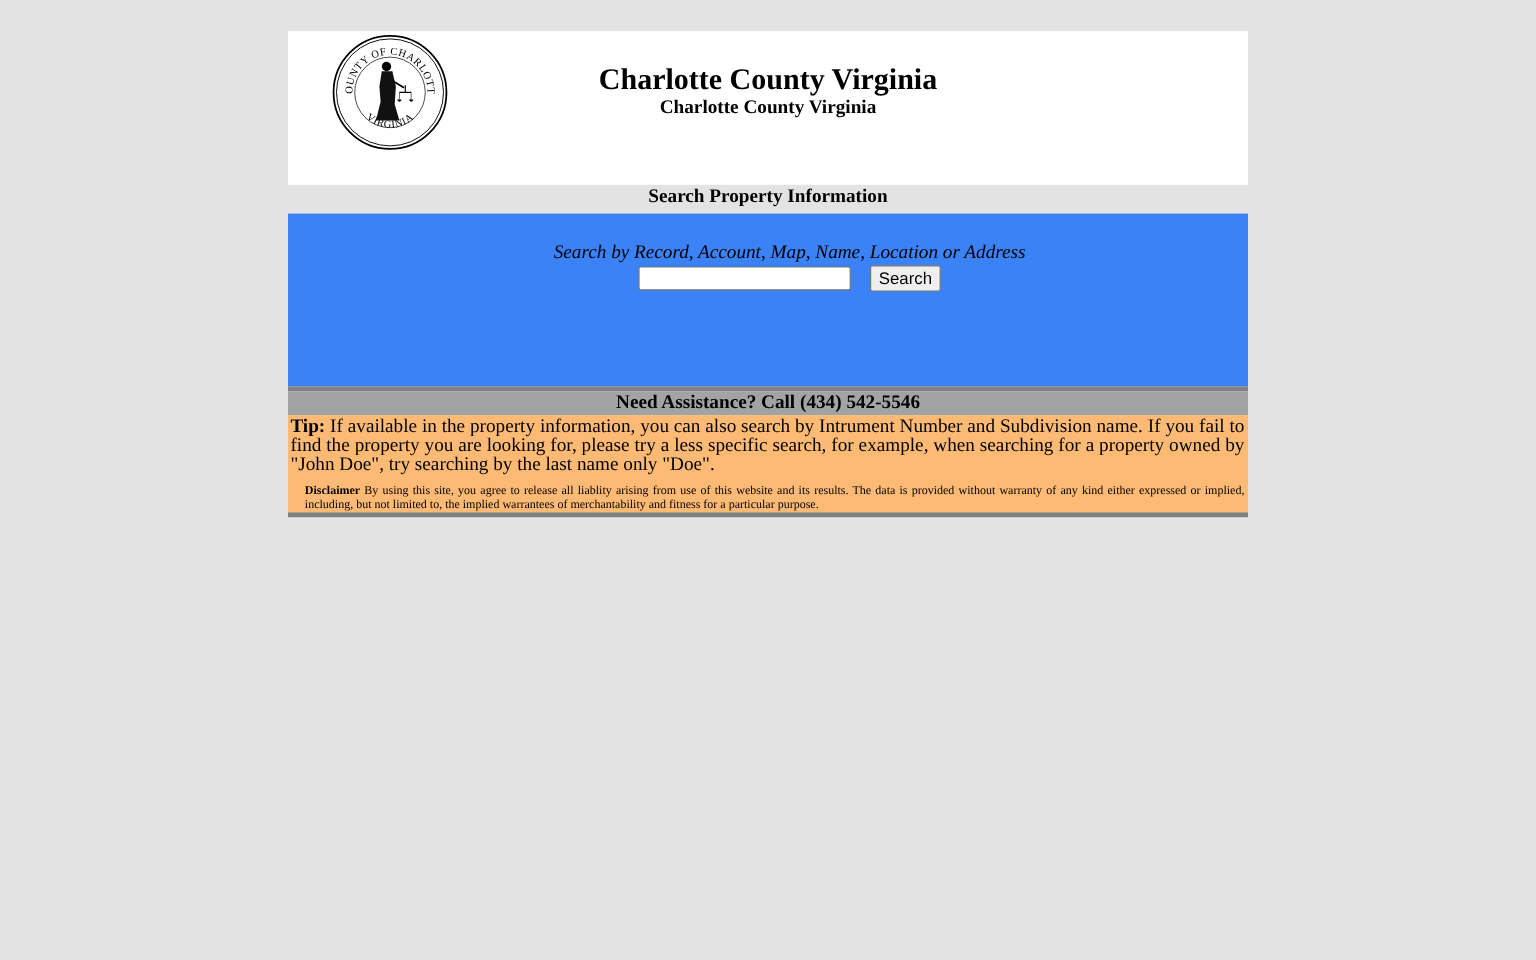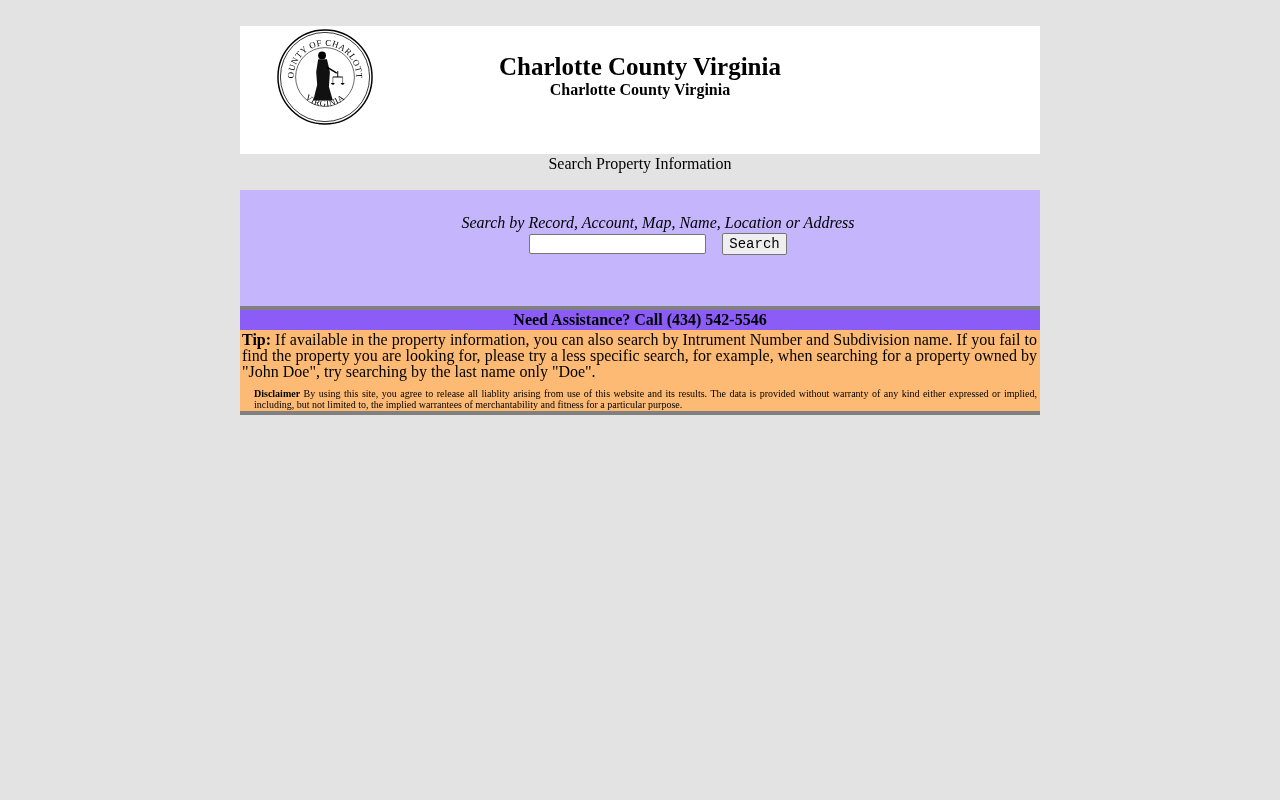--- a/index.html
+++ b/index.html
@@ -33,67 +33,67 @@
     font-weight: bold;
   }
   .title-sub {
     position: absolute;
     left: 0; right: 0; top: 55px;
     text-align: center;
     font-size: 16px;
     font-weight: bold;
   }
   .section-bar {
-    height: 36px;
+    height: 24px;
     line-height: 20px;
     text-align: center;
-    font-weight: normal;
+    font-weight: bold;
     font-size: 16px;
     background: #e3e3e3;
   }
   .search-box {
-    background: #c4b5fd;
-    height: 116px;
+    background: #3b82f6;
+    height: 144px;
     text-align: center;
     padding-top: 24px;
     box-sizing: border-box;
     padding-left: 36px;
   }
   .search-caption {
     font-style: italic;
     font-size: 16px;
     line-height: 18px;
   }
   .search-row { margin-top: 1px; }
   .search-input {
     width: 173px; height: 18px;
     border: 1px solid #767676;
     border-radius: 2px;
     padding: 0 1px;
     vertical-align: middle;
     font-size: 13px;
   }
   .search-btn {
-    font-family: Liberation Mono, monospace;
+    font-family: Liberation Sans, sans-serif;
     font-size: 14px;
     height: 22px;
     padding: 0 6px;
     border: 1px solid #767676;
     border-radius: 2px;
     background: #efefef;
     vertical-align: middle;
     margin-left: 12px;
   }
   .rule { height: 4px; background: #808080; }
   .assist {
     height: 20px; line-height: 20px;
     text-align: center;
     font-weight: bold;
     font-size: 16px;
-    background: #8b5cf6;
+    background: #a3a3a3;
   }
   .tip-box {
     background: #fdba74;
     padding: 2px 3px 1px 2px;
   }
   .tip {
     font-size: 16px;
     line-height: 16px;
     text-align: justify;
   }

